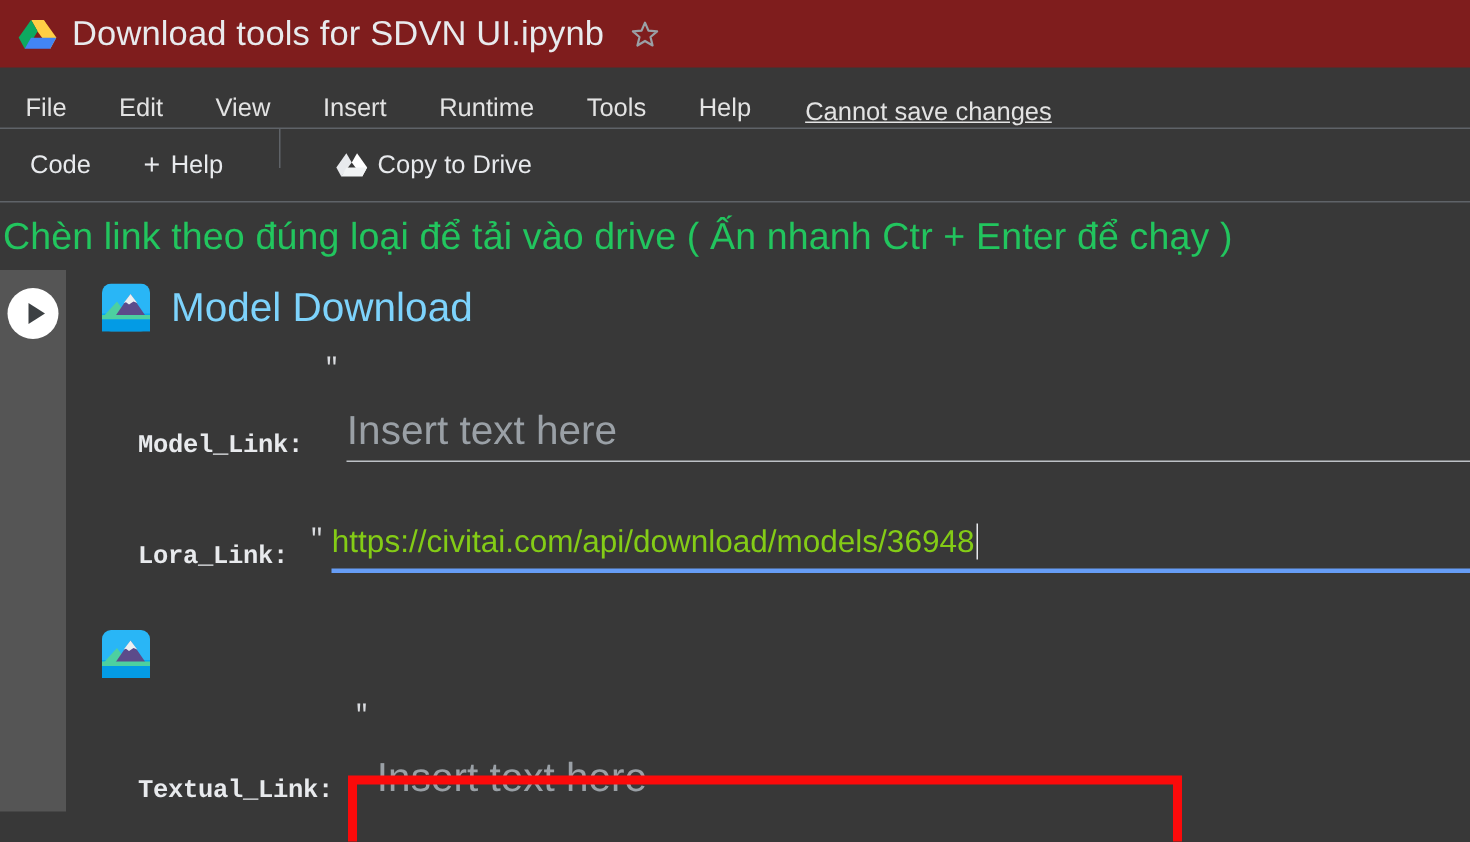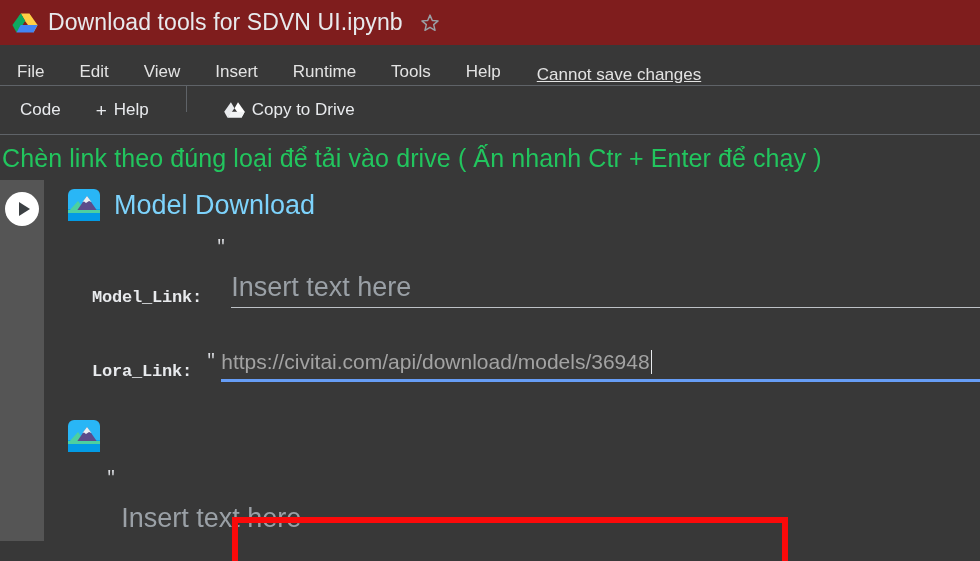--- a/index.html
+++ b/index.html
@@ -197,21 +197,21 @@
   }
   .caret {
     display: inline-block;
     width: 1px;
     height: 24px;
     background: #e8eaed;
     vertical-align: -5px;
     margin-left: 1px;
   }
   .value-text {
-    color: #a3a3a3;
+    color: #84cc16;
     font-size: 21px;
     white-space: nowrap;
     padding-bottom: 4px;
     display: inline-block;
     line-height: 1.2;
   }
   .placeholder-text {
     color: #9aa0a6;
     font-size: 27px;
     white-space: nowrap;
@@ -348,20 +348,21 @@
               <path d="M0 23 L10 12 L18 23 Z" fill="#4dd0a0"></path>
               <path d="M8 23 L19 7 L30 23 Z" fill="#5c4b8a"></path>
               <path d="M14.5 13 L19 7 L23.5 13 L21 12 L18 14 L16 12.5 Z" fill="#eceff1"></path>
               <path d="M0 21 L32 21 L32 24 L0 24 Z" fill="#4dd0a0"></path>
               <rect x="0" y="24" width="32" height="8" fill="#039be5"></rect>
             </svg>
           </span>
         </div>
 
         <div class="field-row">
+          <span class="field-label">Textual_Link:</span>
           <span class="quote-mark">"</span>
           <div class="field-input-wrap">
             <span class="placeholder-text">Insert text here</span>
           </div>
         </div>
 
       </div>
     </div>
 
     <div class="annot-box" style="left:232px; top:382px; width:556px; height:74px;"></div>

